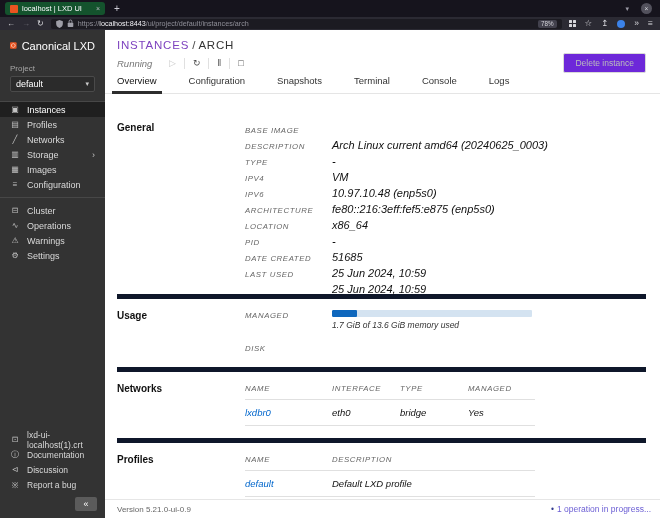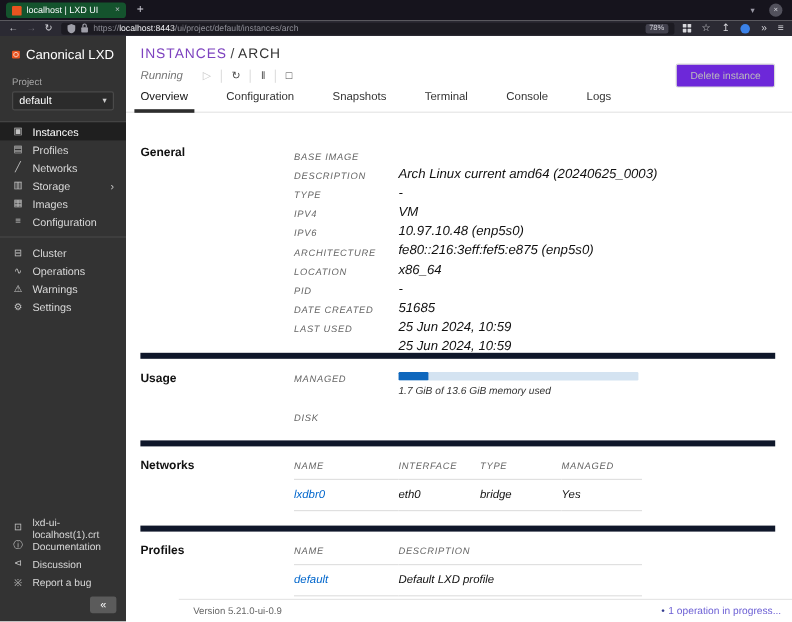--- a/index.html
+++ b/index.html
@@ -100,21 +100,21 @@
   .meter-fill { height:7px; background:#0e67bd; border-radius:1px; }
   .meter-caption { font-size:8.5px; color:#333; margin-top:3px; }
 
   table.tbl { border-collapse:collapse; width:290px; table-layout:fixed; }
   .tbl th { text-align:left; font-size:7.8px; color:#666; letter-spacing:0.6px; font-weight:normal;
             padding:1px 0 6px; border-bottom:1px solid #e0e0e0; }
   .tbl td { font-size:9.5px; color:#111; padding:7px 0; border-bottom:1px solid #e0e0e0;margin-top:24px; }
   .link { color:#0066cc; text-decoration:none; }
 
   .statusbar { height:19px; border-top:1px solid #e6e6e6; display:flex; align-items:center;
-               justify-content:space-between; padding:0 9px 0 12px; flex-shrink:0;margin-left:44px; }
+               justify-content:space-between; padding:0 9px 0 12px; flex-shrink:0; }
   .version { font-size:8px; color:#666; }
   .ops { font-size:8.5px; color:#6b5ed4; display:flex; align-items:center; gap:3px; }
   .ops-bullet { color:#333c8f; }
 </style>
 </head>
 <body>
 
 <div class="tabstrip">
   <div class="btab">
     <span class="favicon"></span>

